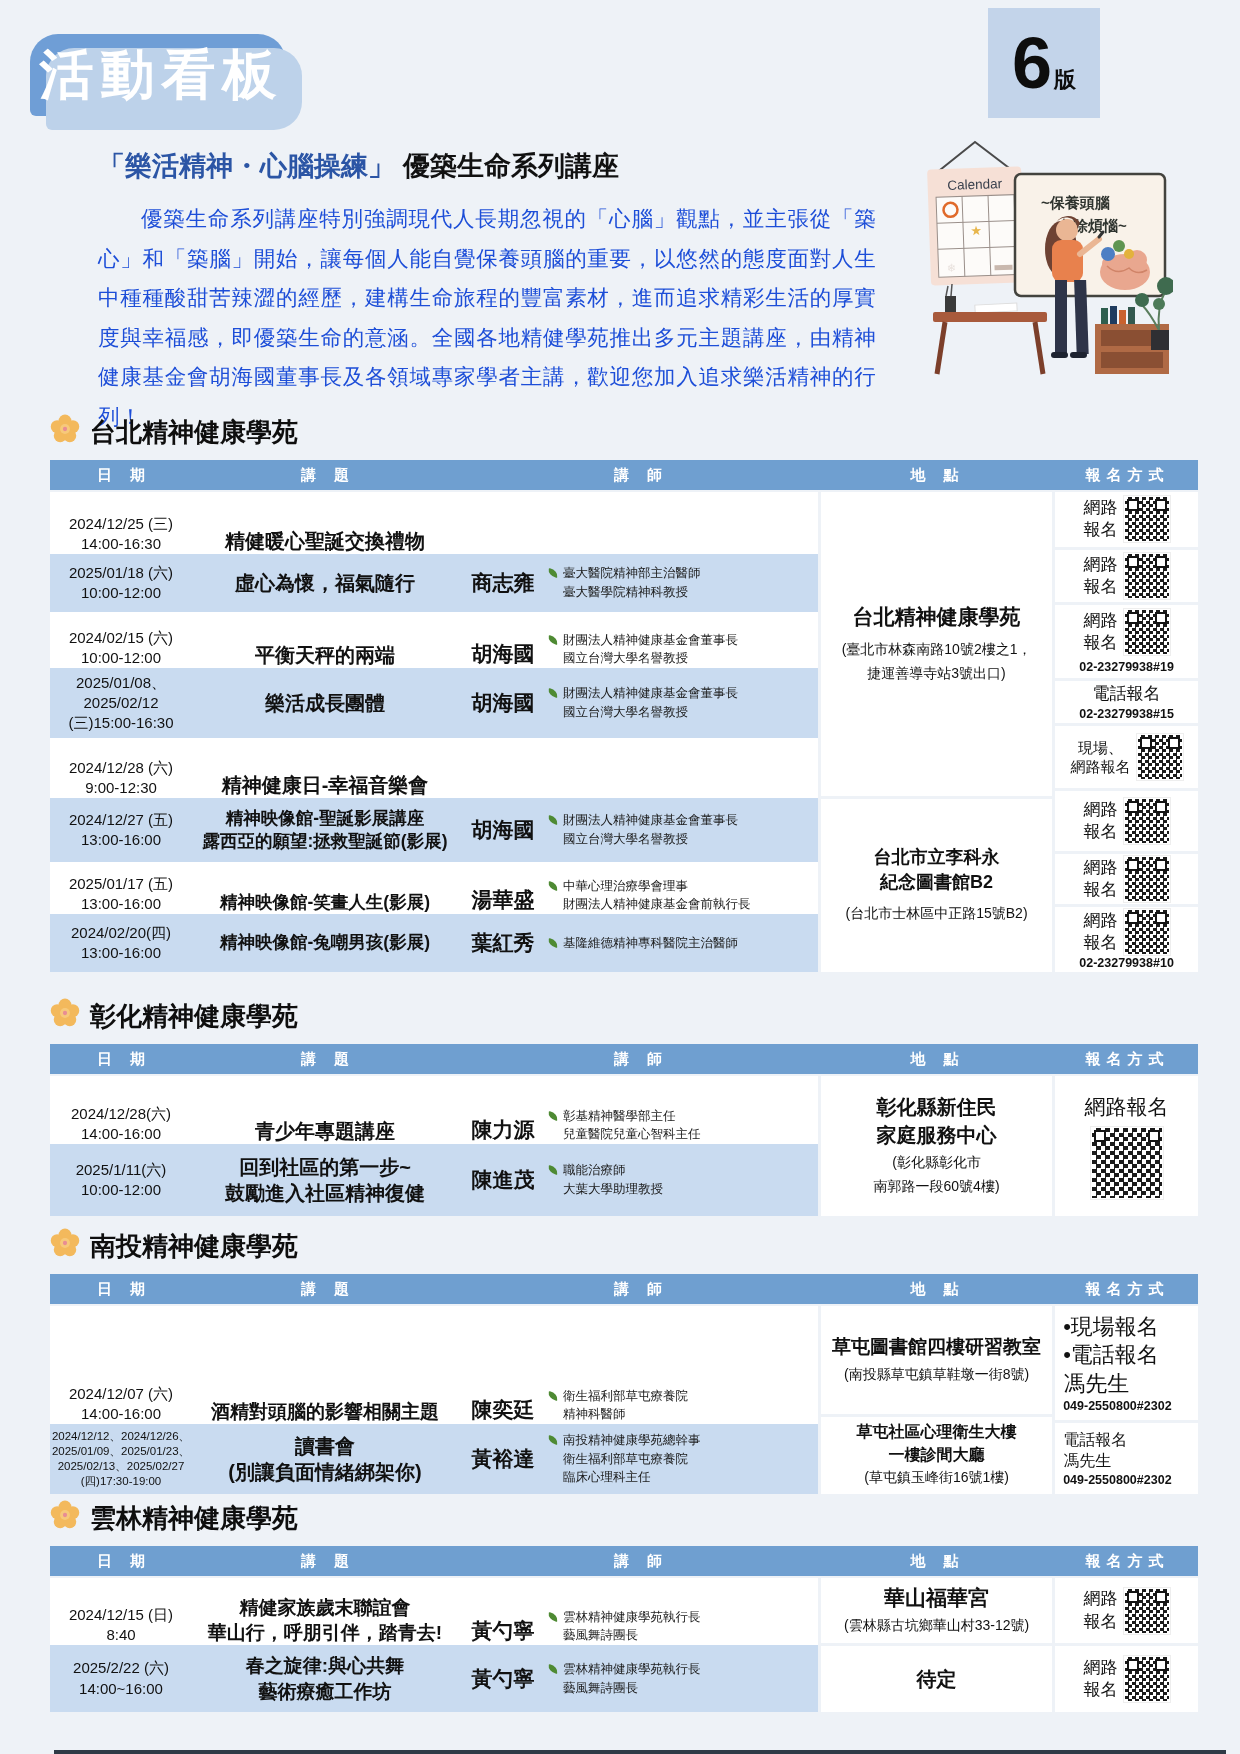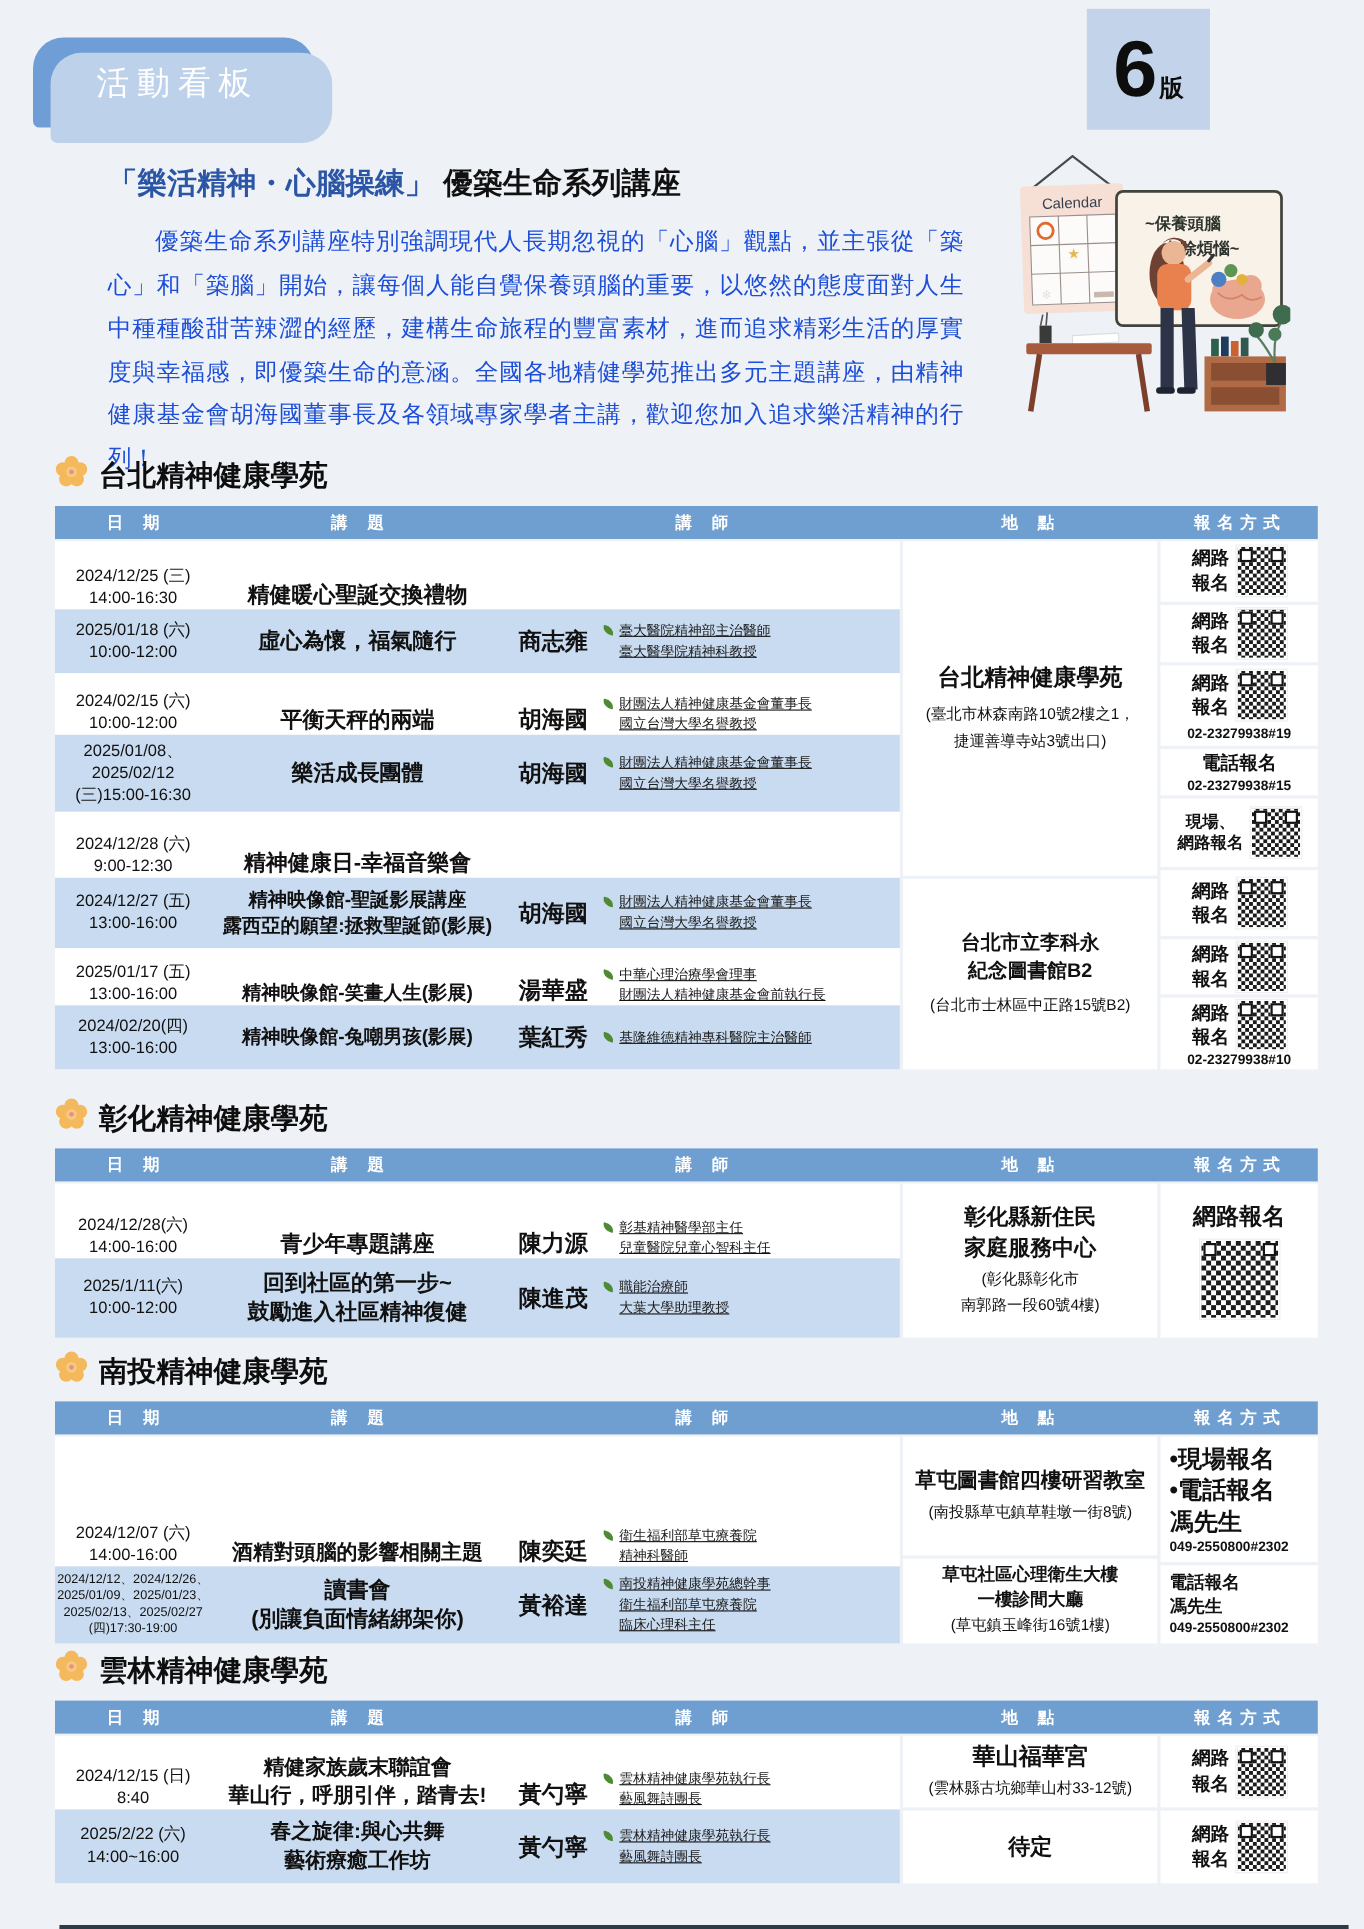--- a/index.html
+++ b/index.html
@@ -16,21 +16,21 @@
   
   .banner {
     position:absolute; left:30px; top:34px; width:256px; height:82px;
     background:#6f9ed6; border-radius:28px 28px 28px 6px;
     display:flex; align-items:center; justify-content:center; z-index:2;
   }
   .banner::after {
     content:""; position:absolute; left:16px; top:14px; width:100%; height:100%;
     background:#bdd2ea; border-radius:28px 28px 28px 6px; z-index:-1;
   }
-  .banner-text { color:#fff; font-size:30px; font-weight:normal; letter-spacing:7px; text-indent:7px;text-align:right; }
+  .banner-text { color:#fff; font-size:54px; font-weight:bold; letter-spacing:7px; text-indent:7px;text-align:right; }
 
   .page-badge {
     position:absolute; left:988px; top:8px; width:112px; height:110px;
     background:#c3d4ea; display:flex; align-items:center; justify-content:center; gap:2px;
   }
   .page-badge .num { font-size:72px; font-weight:bold; color:#0d0d0d; line-height:1; }
   .page-badge .suf { font-size:22px; font-weight:bold; color:#0d0d0d; margin-top:34px; }
 
   
   .intro { position:absolute; left:98px; top:148px; width:1115px; }
@@ -61,37 +61,37 @@
   .row.w { background:#ffffff;align-items:flex-end; }
   .row.b { background:#c9dbf0; }
   .c-date { width:142px; display:flex; align-items:center; justify-content:center;
             text-align:center; font-size:15px; line-height:1.35; }
   .c-date.sm { font-size:11.5px; line-height:1.3; }
   .c-topic { width:266px; display:flex; align-items:center; justify-content:center;
              text-align:center; font-size:20px; font-weight:600; line-height:1.32; }
   .c-topic.sm { font-size:17.5px; }
   .c-speaker { width:90px; display:flex; align-items:center; justify-content:center;
                font-size:21px; font-weight:600; }
-  .c-cred { width:270px; display:flex; align-items:center; padding-right:4px;text-decoration:underline; }
+  .c-cred { width:270px; display:flex; align-items:center; padding-right:4px; }
   .cred-in { display:flex; align-items:flex-start; }
   .leaf { flex:none; display:inline-block; width:10px; height:8px; background:#4e8a33;
           border-radius:10% 90% 10% 90%; margin:5px 5px 0 0; transform:rotate(12deg); }
   .cred-text { font-size:12.5px; line-height:1.5; color:#1b1b1b; }
 
   .col-loc { width:233px; display:flex; flex-direction:column; gap:3px; }
   .loc-cell { background:#fff; display:flex; flex-direction:column; align-items:center;
               justify-content:center; text-align:center; padding:4px; }
   .loc-name { font-size:21px; font-weight:600; line-height:1.4; }
   .loc-name.sm { font-size:18px; }
   .loc-addr { font-size:14px; margin-top:6px; line-height:1.7; }
 
   .col-reg { width:144px; display:flex; flex-direction:column; gap:3px; }
   .reg-cell { background:#fff; display:flex; align-items:center; justify-content:center;
               flex-wrap:wrap; column-gap:6px; padding:2px 3px; }
-  .reg-label { font-size:17px; font-weight:700; line-height:1.3; text-align:center; }
+  .reg-label { font-size:17px; font-weight:400; line-height:1.3; text-align:center; }
   .reg-phone { width:100%; text-align:center; font-size:12.5px; font-weight:600; margin-top:1px; }
   .reg-cell.col { flex-direction:column; flex-wrap:nowrap; }
   .reg-cell.col .reg-label { font-size:21px; }
   .reg-cell.left { flex-direction:column; flex-wrap:nowrap; align-items:flex-start; padding-left:8px; }
   .reg-cell.left .reg-label { text-align:left; font-size:22px; }
   .reg-cell.left .reg-phone { text-align:left; }
 
   .qr { position:relative; width:46px; height:46px; flex:none;
         background-image:repeating-conic-gradient(#1b1b1b 0% 25%, #ffffff 0% 50%);
         background-size:7px 7px; border:1px solid #fff; outline:1px solid #eee; }

